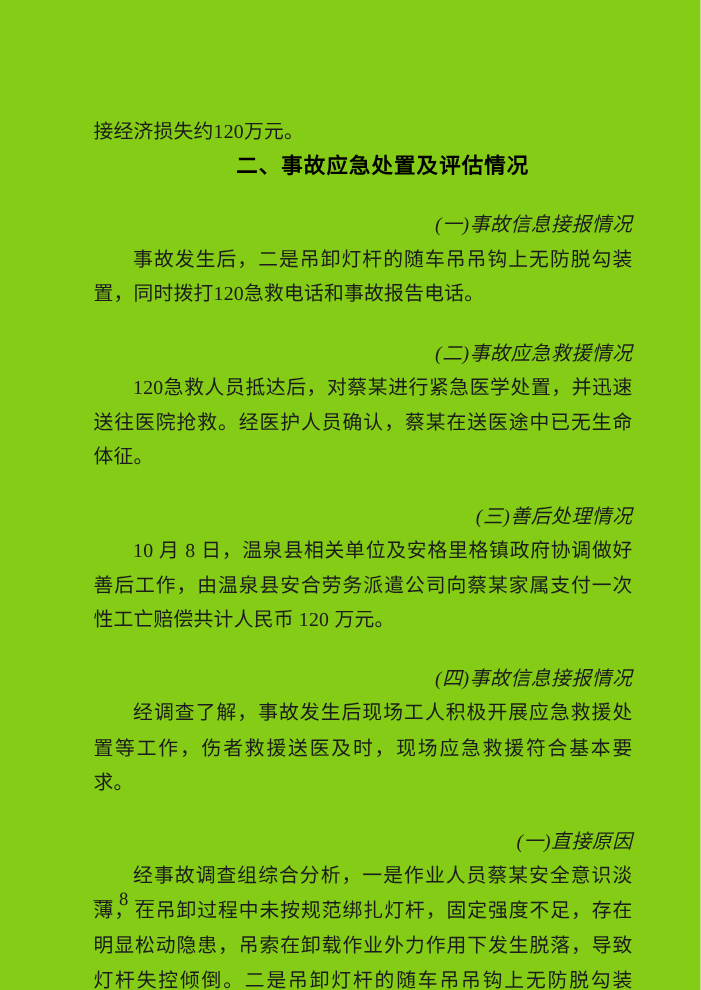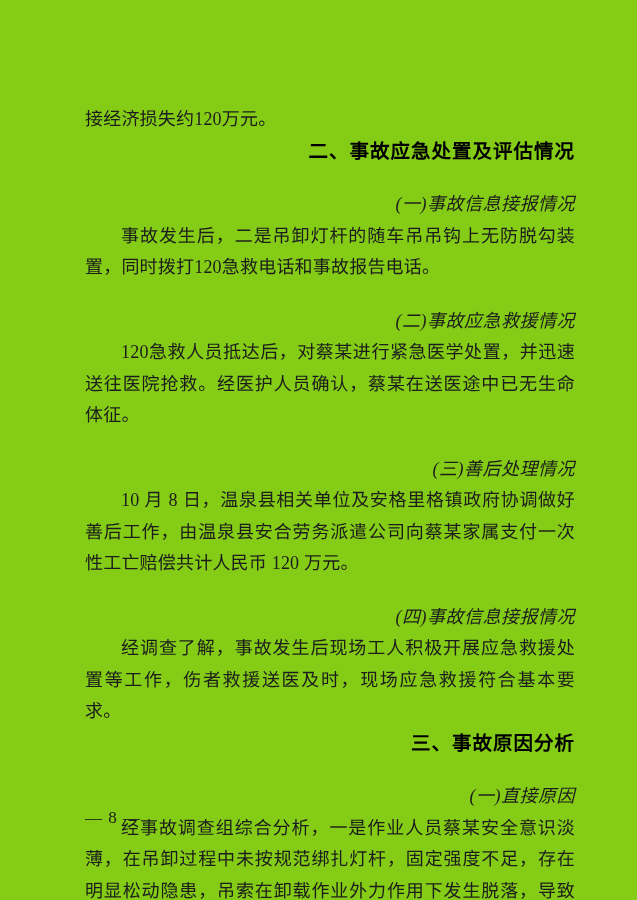--- a/index.html
+++ b/index.html
@@ -35,21 +35,21 @@
   }
   .para.body {
     text-indent: 2em;
   }
   .para.heading {
     font-family: "Liberation Sans", "DejaVu Sans", sans-serif;
     font-weight: bold;
     font-size: 19.5px;
     color: #000000;
     text-indent: 36px;
-    text-align: right;
+    text-align: center;
     letter-spacing: 1px;
   }
   .para.subheading {
     font-style: italic;
     text-indent: 25px;
     text-align: right;
     letter-spacing: 0.5px;
     margin-top: 22px;
   }
   .footer {
@@ -70,18 +70,17 @@
       <div class="para continuation">接经济损失约120万元。</div>
       <div class="para heading">二、事故应急处置及评估情况</div>
       <div class="para subheading">(一)事故信息接报情况</div>
       <div class="para body">事故发生后，二是吊卸灯杆的随车吊吊钩上无防脱勾装置，同时拨打120急救电话和事故报告电话。</div>
       <div class="para subheading">(二)事故应急救援情况</div>
       <div class="para body">120急救人员抵达后，对蔡某进行紧急医学处置，并迅速送往医院抢救。经医护人员确认，蔡某在送医途中已无生命体征。</div>
       <div class="para subheading">(三)善后处理情况</div>
       <div class="para body">10 月 8 日，温泉县相关单位及安格里格镇政府协调做好善后工作，由温泉县安合劳务派遣公司向蔡某家属支付一次性工亡赔偿共计人民币 120 万元。</div>
       <div class="para subheading">(四)事故信息接报情况</div>
       <div class="para body">经调查了解，事故发生后现场工人积极开展应急救援处置等工作，伤者救援送医及时，现场应急救援符合基本要求。</div>
-      <div class="para heading">三、事故原因分析</div>
       <div class="para subheading">(一)直接原因</div>
       <div class="para body">经事故调查组综合分析，一是作业人员蔡某安全意识淡薄，在吊卸过程中未按规范绑扎灯杆，固定强度不足，存在明显松动隐患，吊索在卸载作业外力作用下发生脱落，导致灯杆失控倾倒。二是吊卸灯杆的随车吊吊钩上无防脱勾装置，不能</div>
     </div>
   <div class="footer">— 8 —</div>
 </div>
 
 </body></html>

